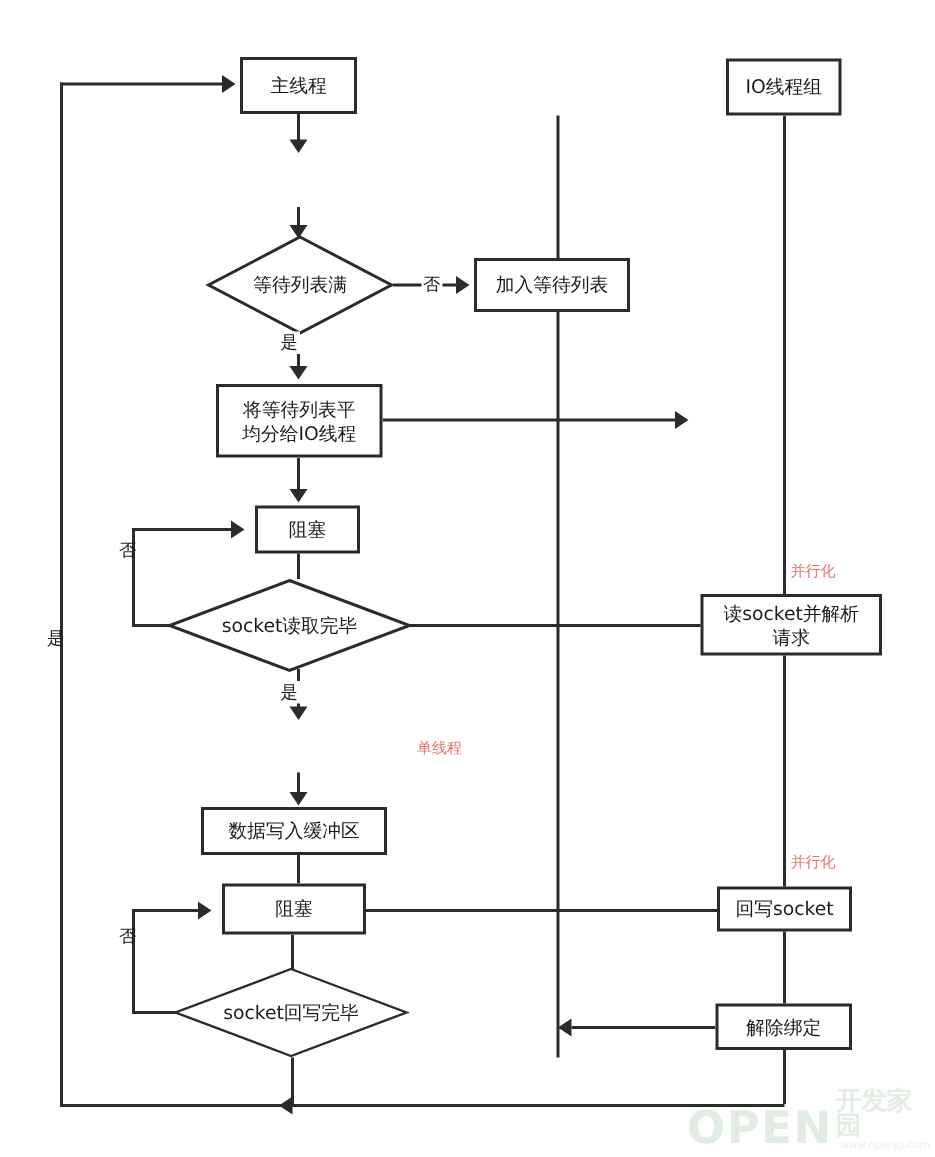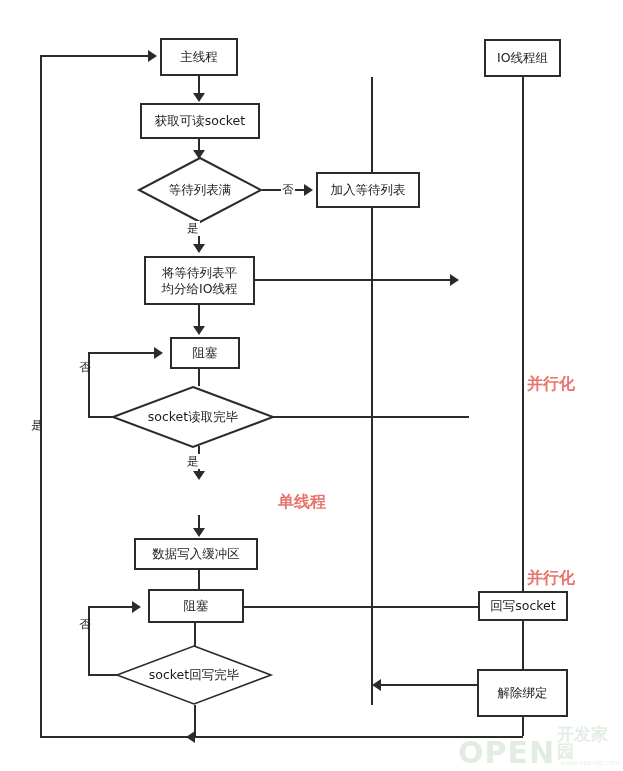--- a/index.html
+++ b/index.html
@@ -13,21 +13,21 @@
   .dia svg{display:block;overflow:visible;}
   .dia .dlabel{position:absolute;left:0;top:0;width:100%;height:100%;
         display:flex;align-items:center;justify-content:center;
         font-size:12.5px;color:#1a1a1a;}
   .ln{position:absolute;background:#2b2b2b;z-index:1;}
   .lnh{height:2px;}
   .lnv{width:2px;}
   .lbl{position:absolute;font-size:11.5px;color:#1a1a1a;z-index:4;background:#fff;
        padding:0 1px;}
   .lbl.vert{writing-mode:vertical-rl;text-orientation:upright;}
-  .red{position:absolute;font-size:16px;font-weight:bold;color:#e8736a;z-index:5;}
+  .red{position:absolute;font-size:10px;font-weight:normal;color:#e8736a;z-index:5;}
   .arw{position:absolute;width:0;height:0;z-index:2;}
   .arw.down{border-left:6px solid transparent;border-right:6px solid transparent;border-top:9px solid #2b2b2b;}
   .arw.right{border-top:6px solid transparent;border-bottom:6px solid transparent;border-left:9px solid #2b2b2b;}
   .arw.left{border-top:6px solid transparent;border-bottom:6px solid transparent;border-right:9px solid #2b2b2b;}
   #wm{position:absolute;left:458px;top:726px;z-index:6;opacity:.85;
       display:flex;align-items:flex-end;gap:2px;}
   #wm .op{font-size:30px;font-weight:bold;color:#dceadd;letter-spacing:1px;line-height:.95;}
   #wm .cn{display:flex;flex-direction:column;align-items:center;}
   #wm .cn1{font-size:17px;font-weight:bold;color:#dfeadf;line-height:1;}
   #wm .cn2{font-size:7px;color:#e3ece3;line-height:1.1;}
@@ -93,23 +93,20 @@
   <div class="arw left" style="left:372px;top:679px;"></div>
 
   <div class="ln lnv" style="left:194px;top:705px;height:33px;"></div>
   <div class="ln lnh" style="left:40px;top:736px;width:483px;"></div>
   <div class="arw left" style="left:186px;top:731px;"></div>
 
   <div class="node" style="left:160px;top:38px;width:78px;height:38px;">
     <span>主线程</span>
   </div>
 
-  <div class="node" style="left:140px;top:103px;width:120px;height:36px;">
-    <span>获取可读socket</span>
-  </div>
 
   <div class="dia" style="left:138px;top:157px;width:124px;height:66px;">
     <svg width="124" height="66" viewBox="0 0 124 66" aria-hidden="true">
       <polygon points="62,1 123,33 62,65 1,33" fill="#fff" stroke="#2b2b2b" stroke-width="2"></polygon>
     </svg>
     <div class="dlabel">等待列表满</div>
   </div>
 
 
   <div class="node" style="left:316px;top:172px;width:104px;height:36px;">
@@ -130,20 +127,24 @@
     <span>阻塞</span>
   </div>
 
   <div class="dia" style="left:112px;top:386px;width:162px;height:62px;">
     <svg width="162" height="62" viewBox="0 0 162 62" aria-hidden="true">
       <polygon points="81,1 161,31 81,61 1,31" fill="#fff" stroke="#2b2b2b" stroke-width="2"></polygon>
     </svg>
     <div class="dlabel">socket读取完毕</div>
   </div>
 
+  <div class="node two-line" style="left:467px;top:396px;width:121px;height:41px;white-space:pre-line;">
+    <span>读socket并解析
+请求</span>
+  </div>
 
 
   <div class="node" style="left:134px;top:538px;width:124px;height:32px;">
     <span>数据写入缓冲区</span>
   </div>
 
   <div class="node" style="left:148px;top:589px;width:96px;height:34px;">
     <span>阻塞</span>
   </div>
 
@@ -151,21 +152,21 @@
     <span>回写socket</span>
   </div>
 
   <div class="dia" style="left:116px;top:645px;width:156px;height:60px;">
     <svg width="156" height="60" viewBox="0 0 156 60" aria-hidden="true">
       <polygon points="78,1 155,30 78,59 1,30" fill="#fff" stroke="#2b2b2b" stroke-width="1.6"></polygon>
     </svg>
     <div class="dlabel">socket回写完毕</div>
   </div>
 
-  <div class="node" style="left:477px;top:669px;width:91px;height:48px;">
+  <div class="node" style="left:477px;top:669px;width:91px;height:31px;">
     <span>解除绑定</span>
   </div>
 
   <div class="lbl" style="left:281px;top:182px;">否</div>
   <div class="lbl" style="left:186px;top:221px;">是</div>
   <div class="lbl vert" style="left:76px;top:353px;">否</div>
   <div class="lbl" style="left:186px;top:454px;">是</div>
   <div class="lbl vert" style="left:76px;top:610px;">否</div>
   <div class="lbl vert" style="left:28px;top:410px;">是</div>
 

